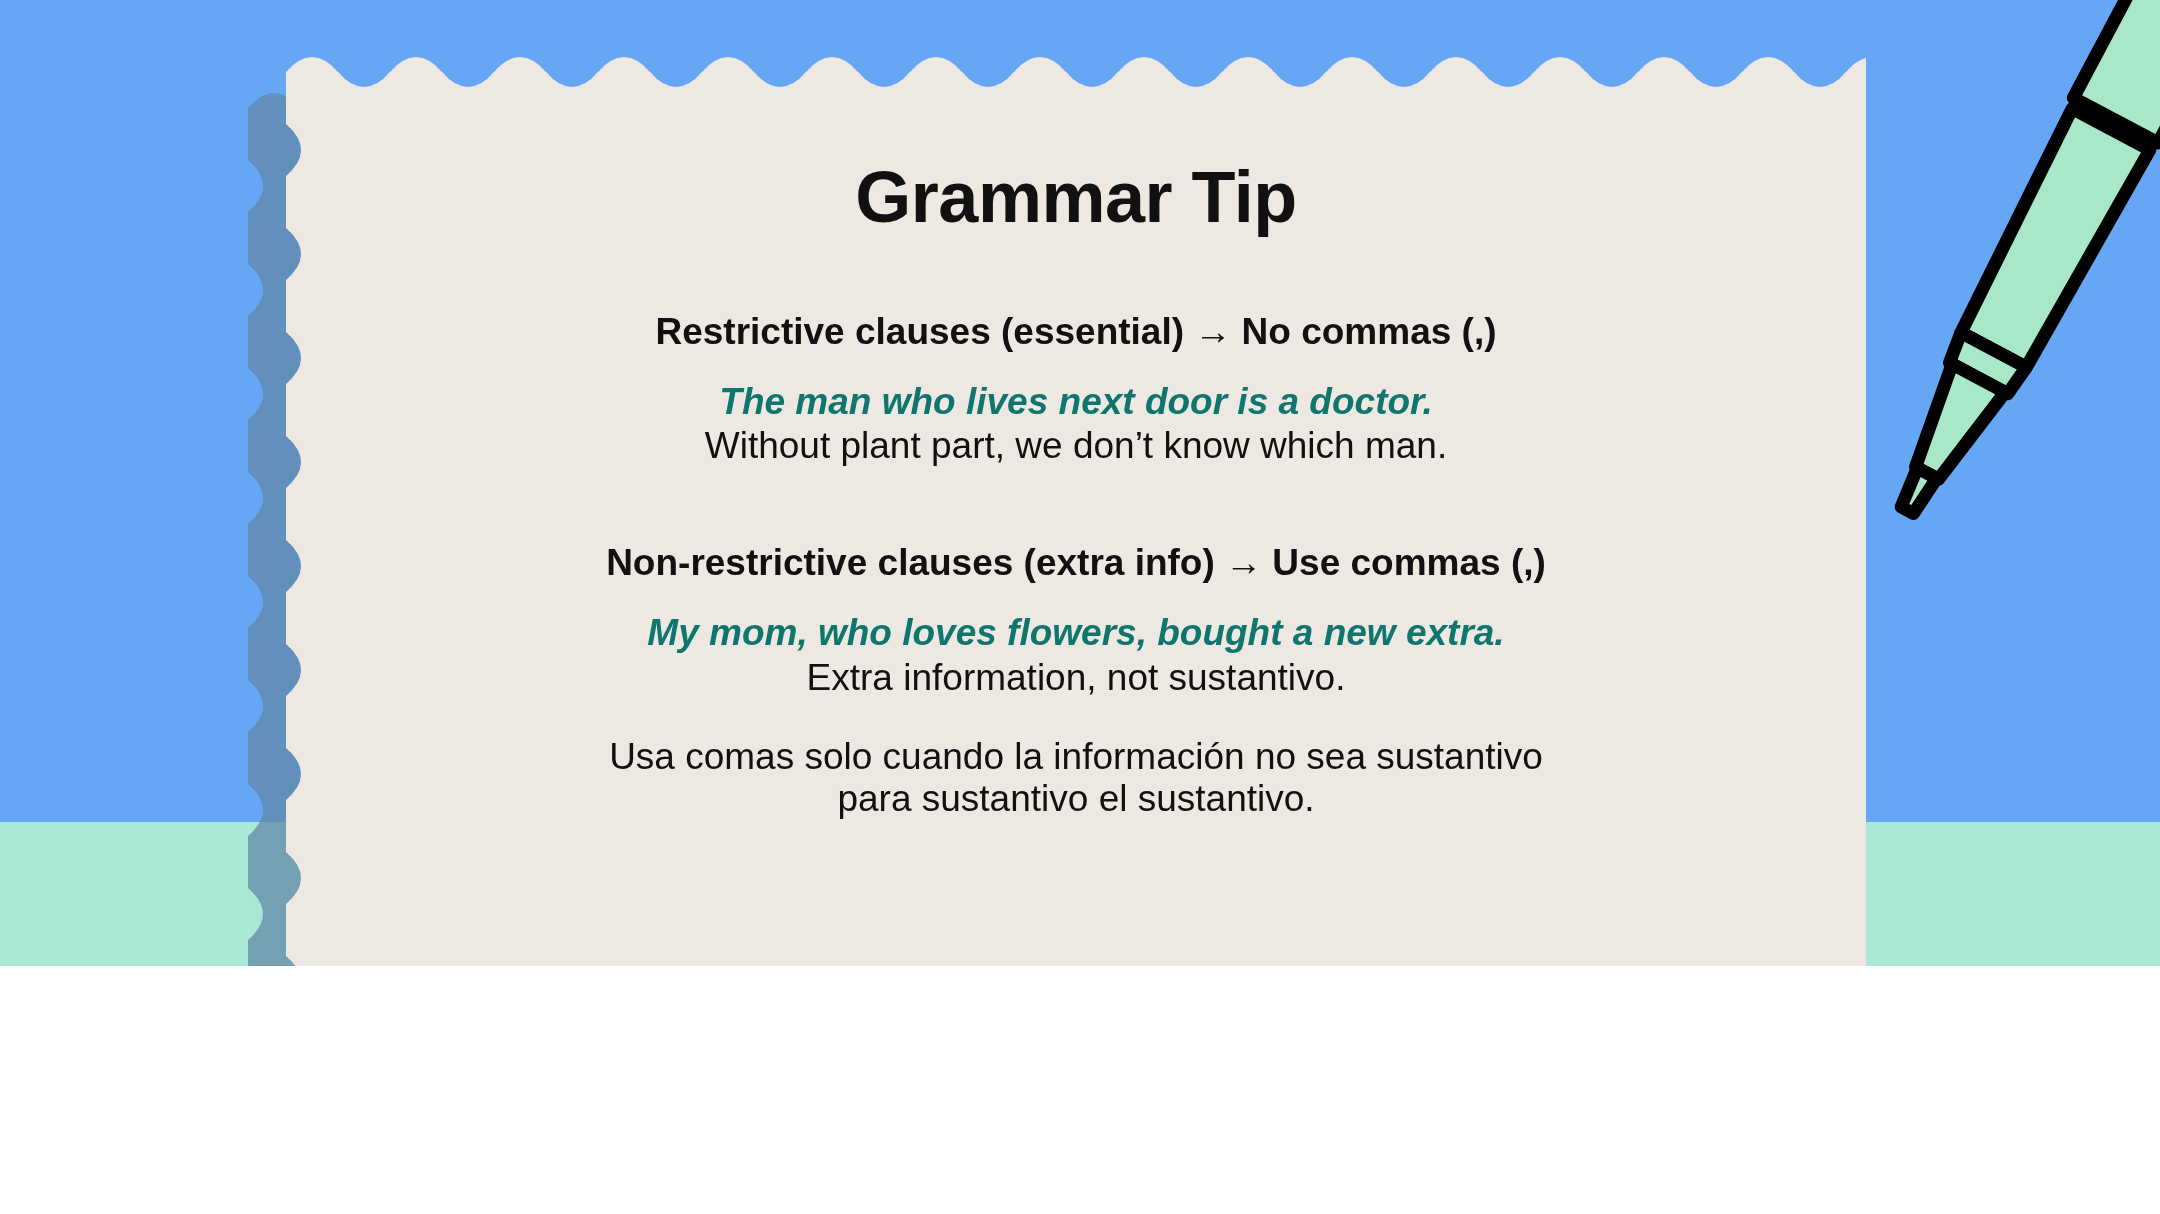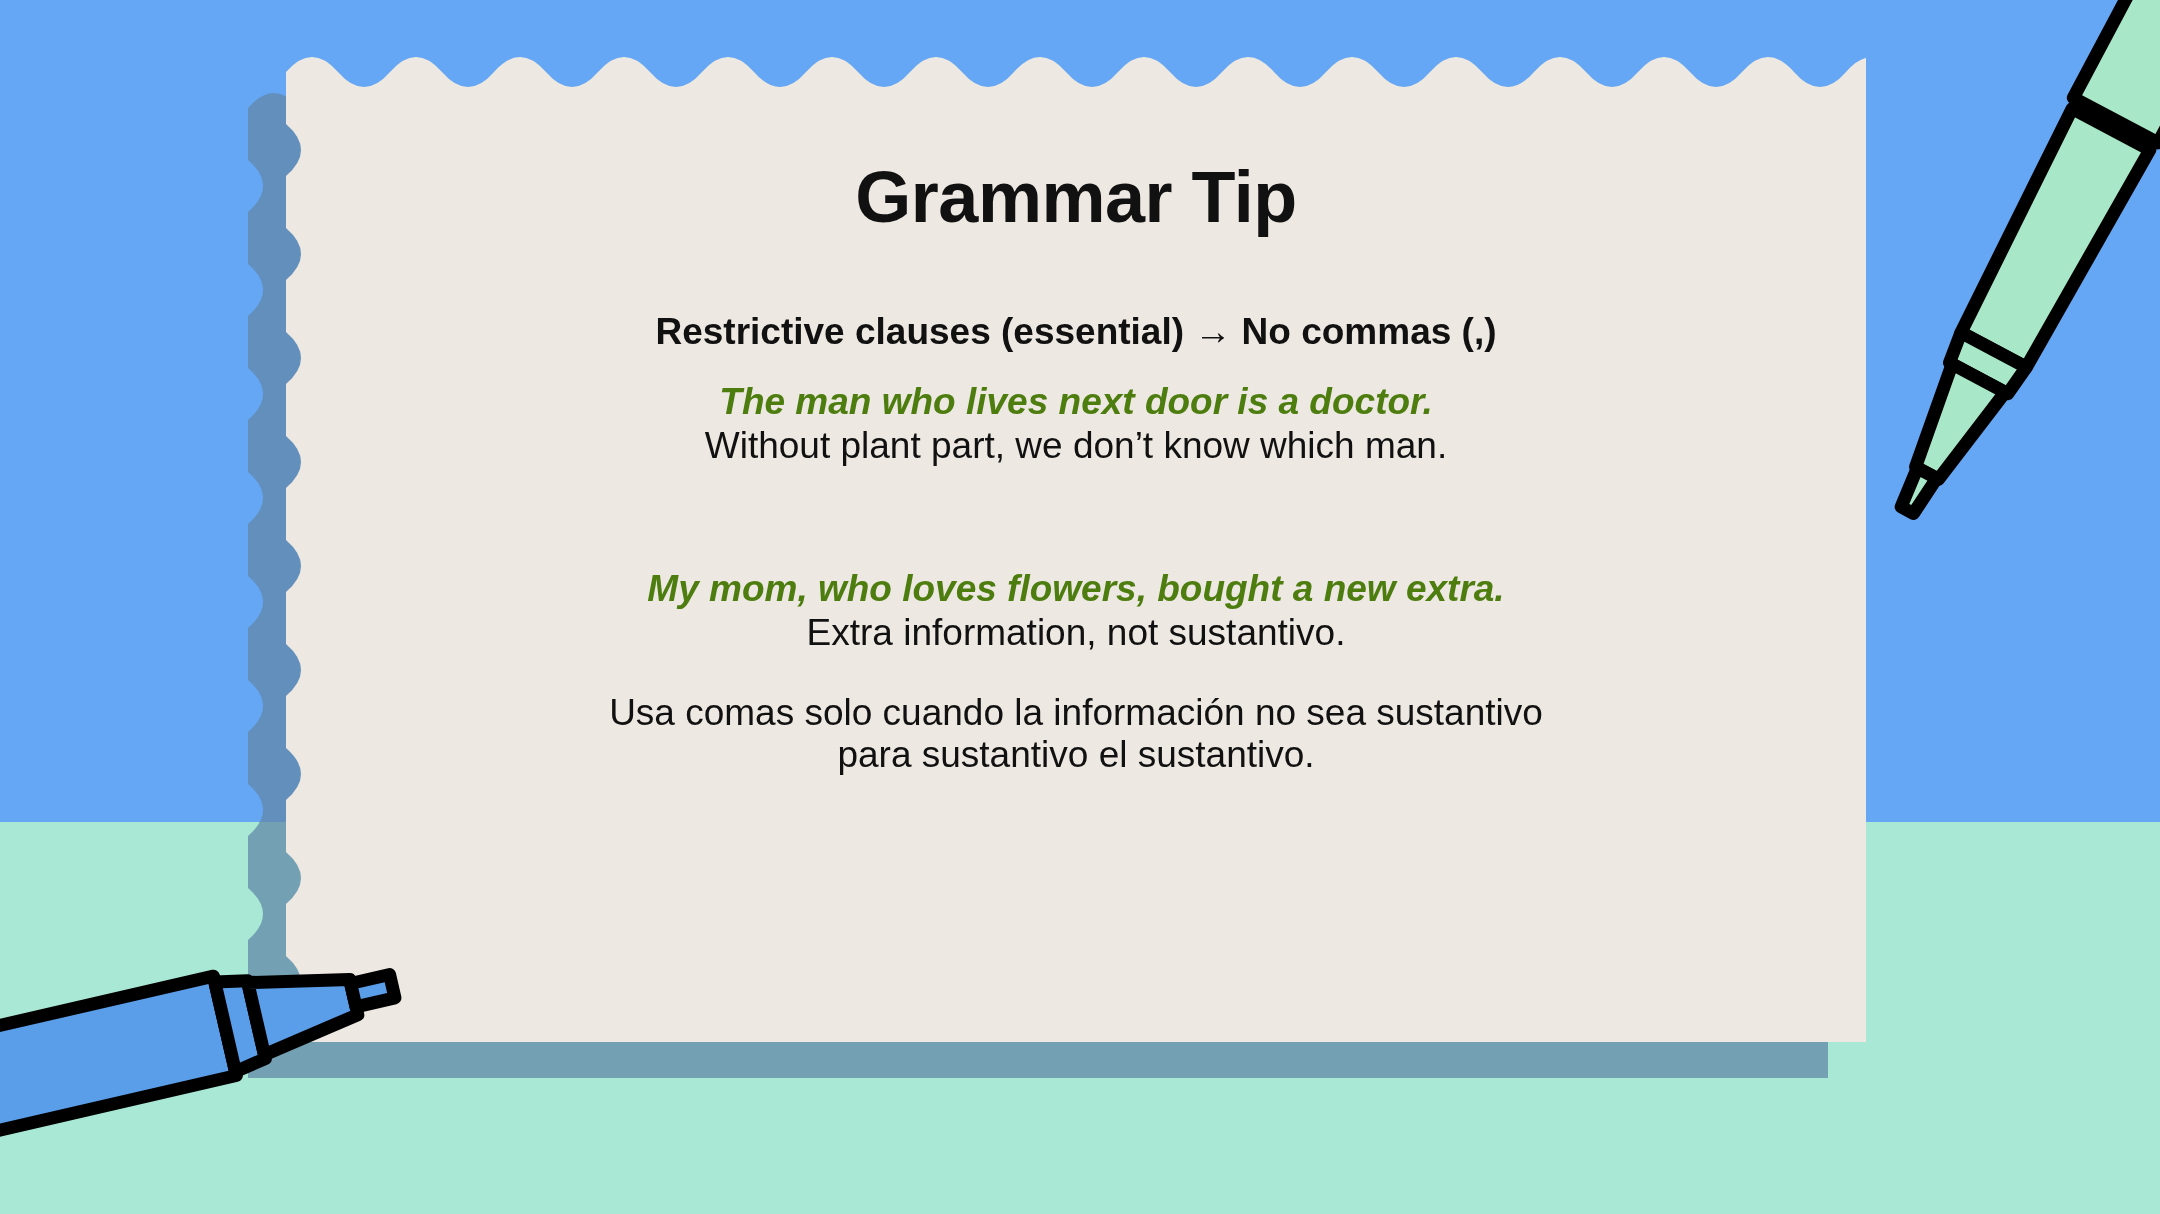--- a/index.html
+++ b/index.html
@@ -3,21 +3,21 @@
 <meta charset="utf-8">
 <style>
   html, body {
     margin: 0;
     padding: 0;
     background: #ffffff;
   }
   #stage {
     position: relative;
     width: 2160px;
-    height: 1214px;
+    height: 966px;
     overflow: hidden;
     font-family: "Liberation Sans", sans-serif;
   }
 
   
   .bg-top {
     position: absolute;
     left: 0; top: 0;
     width: 2160px;
     height: 822px;
@@ -72,21 +72,21 @@
   .rule-heading {
     font-size: 37px;
     font-weight: 700;
     line-height: 1.2;
     margin: 0;
   }
   .example {
     font-size: 37px;
     font-weight: 700;
     font-style: italic;
-    color: #4d7c0f;
+    color: #0f766e;
     line-height: 1.2;
     margin: 0;
   }
   .explain {
     font-size: 37px;
     font-weight: 400;
     line-height: 1.2;
     margin: 0;
   }
   .gap-after-heading { height: 26px; }
@@ -186,20 +186,21 @@
 
     <h1 class="title">Grammar Tip</h1>
 
     <p class="rule-heading">Restrictive clauses (essential) → No commas (,)</p>
     <div class="gap-after-heading"></div>
     <p class="example">The man who lives next door is a doctor.</p>
     <p class="explain">Without plant part, we don’t know which man.</p>
 
     <div class="gap-between-blocks"></div>
 
+    <p class="rule-heading">Non-restrictive clauses (extra info) → Use commas (,)</p>
     <div class="gap-after-heading"></div>
     <p class="example">My mom, who loves flowers, bought a new extra.</p>
     <p class="explain">Extra information, not sustantivo.</p>
 
     <div class="gap-before-spanish"></div>
 
     <p class="spanish-body">Usa comas solo cuando la información no sea sustantivo</p>
     <p class="spanish-body">para sustantivo el sustantivo.</p>
 
   </div>

